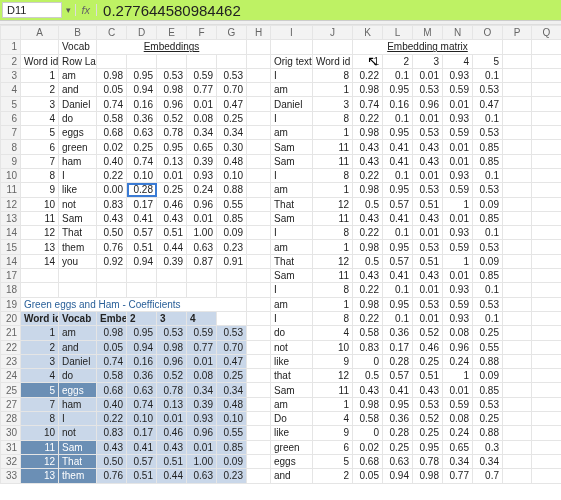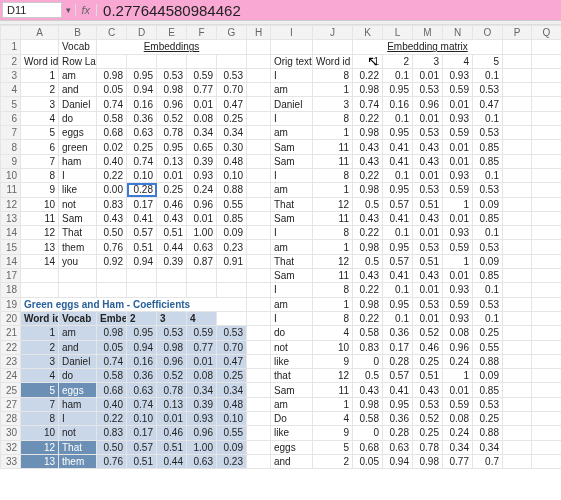--- a/index.html
+++ b/index.html
@@ -10,21 +10,21 @@
     color: #222;
     background: #fff;
     width: 561px;
   }
   .formula-bar {
     display: flex;
     align-items: center;
     border-bottom: 1px solid #ccc;
     height: 20px;
     padding: 0 2px;
-    background: #f9a8d4;
+    background: #bef264;
   }
   .formula-bar .namebox {
     width: 50px;
     border: 1px solid #ccc;
     background: #fff;
     padding: 1px 4px;
     font-size: 11px;
   }
   .formula-bar .dd {
     font-size: 9px;
@@ -76,21 +76,21 @@
   }
   .num { text-align: right; }
   .txt { text-align: left; }
   .hdr-merge {
     text-align: center;
     font-weight: normal;
     text-decoration: underline;
   }
   .section-title {
     color: #2a6099;
-    font-weight: bold;
+    font-weight: normal;
     white-space: nowrap;
     overflow: visible;
   }
   .coef-left {
     background: #c9d7e9;
   }
   .coef-dark {
     background: #6b8fb5;
     color: #fff;
   }
@@ -705,20 +705,40 @@
         <td class="num">9</td>
         <td class="num">0</td>
         <td class="num">0.28</td>
         <td class="num">0.25</td>
         <td class="num">0.24</td>
         <td class="num">0.88</td>
         <td></td>
         <td></td>
       </tr>
       <tr>
+        <th class="rowhdr">31</th>
+        <td class="num coef-dark">11</td>
+        <td class="txt coef-dark">Sam</td>
+        <td class="num coef-left">0.43</td>
+        <td class="num coef-left">0.41</td>
+        <td class="num coef-left">0.43</td>
+        <td class="num coef-left">0.01</td>
+        <td class="num coef-left">0.85</td>
+        <td></td>
+        <td class="txt">green</td>
+        <td class="num">6</td>
+        <td class="num">0.02</td>
+        <td class="num">0.25</td>
+        <td class="num">0.95</td>
+        <td class="num">0.65</td>
+        <td class="num">0.3</td>
+        <td></td>
+        <td></td>
+      </tr>
+      <tr>
         <th class="rowhdr">32</th>
         <td class="num coef-dark">12</td>
         <td class="txt coef-dark">That</td>
         <td class="num coef-left">0.50</td>
         <td class="num coef-left">0.57</td>
         <td class="num coef-left">0.51</td>
         <td class="num coef-left">1.00</td>
         <td class="num coef-left">0.09</td>
         <td></td>
         <td class="txt">eggs</td>

